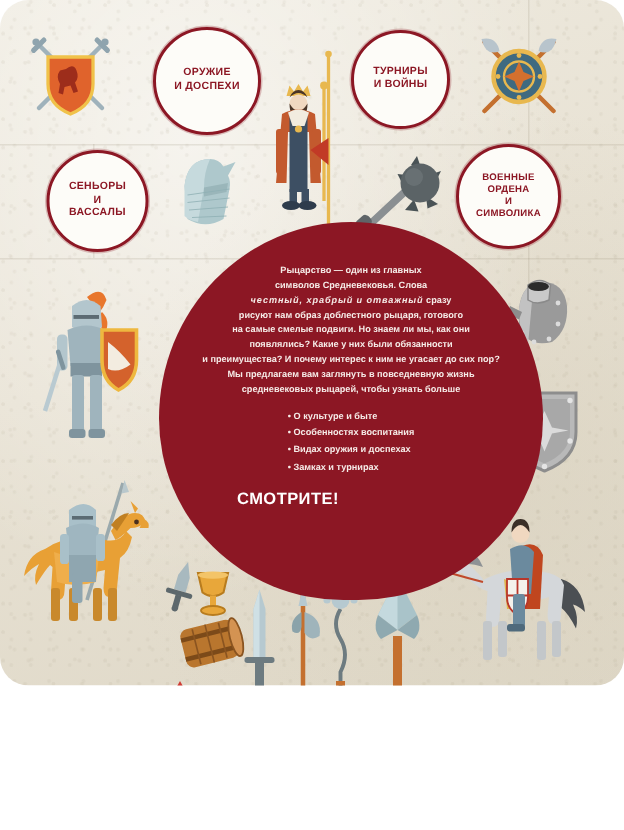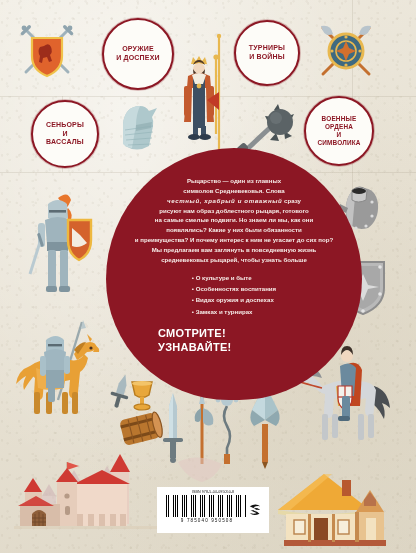--- a/index.html
+++ b/index.html
@@ -4,26 +4,27 @@
 <style>
   * { box-sizing: border-box; }
   html, body {
     margin: 0; padding: 0;
     width: 416px; height: 553px;
     overflow: hidden;
     font-family: "Liberation Sans", sans-serif;
   }
   #cover {
     position: relative;
-    width: 416px; height: 553px;
+    width: 416px; height: 457px;
     background:
       radial-gradient(ellipse at 30% 20%, rgba(255,255,255,0.55) 0%, rgba(255,255,255,0) 60%),
       radial-gradient(ellipse at 80% 70%, rgba(214,206,186,0.45) 0%, rgba(255,255,255,0) 55%),
       linear-gradient(160deg, #efebe0 0%, #e8e2d4 45%, #ded7c6 100%);
     overflow: hidden;
+    border-radius: 19px;
   }
   
   #cover::before {
     content: "";
     position: absolute; inset: 0;
     background-image:
       radial-gradient(circle at 12% 18%, rgba(160,150,125,0.12) 0 1px, transparent 1.5px),
       radial-gradient(circle at 42% 62%, rgba(160,150,125,0.10) 0 1px, transparent 1.5px),
       radial-gradient(circle at 72% 28%, rgba(160,150,125,0.10) 0 1px, transparent 1.5px),
       radial-gradient(circle at 88% 82%, rgba(160,150,125,0.12) 0 1px, transparent 1.5px),
@@ -293,21 +294,20 @@
 
     <ul id="bullets">
       <li>О культуре и быте</li>
       <li>Особенностях воспитания</li>
       <li>Видах оружия и доспехах</li>
       <li>Замках и турнирах</li>
     </ul>
 
     <div id="slogan">
       <div>СМОТРИТЕ!</div>
-      <div>УЗНАВАЙТЕ!</div>
     </div>
   </div>
 
   <svg class="art" style="left:28px;top:190px;" width="66" height="118" viewBox="0 0 66 118">
 
     <path d="M30 8 q10 -8 13 2 q-4 10 -10 12 q2 -9 -3 -14z" fill="#e8762c"></path>
     <path d="M40 18 q6 6 2 14 q-4 -6 -6 -9z" fill="#e8762c"></path>
 
     <path d="M20 14 q10 -8 19 0 l1 14 q-10 6 -20 0z" fill="#b3c6cd"></path>
     <rect x="21" y="20" width="17" height="2.6" fill="#5c6b73"></rect>

